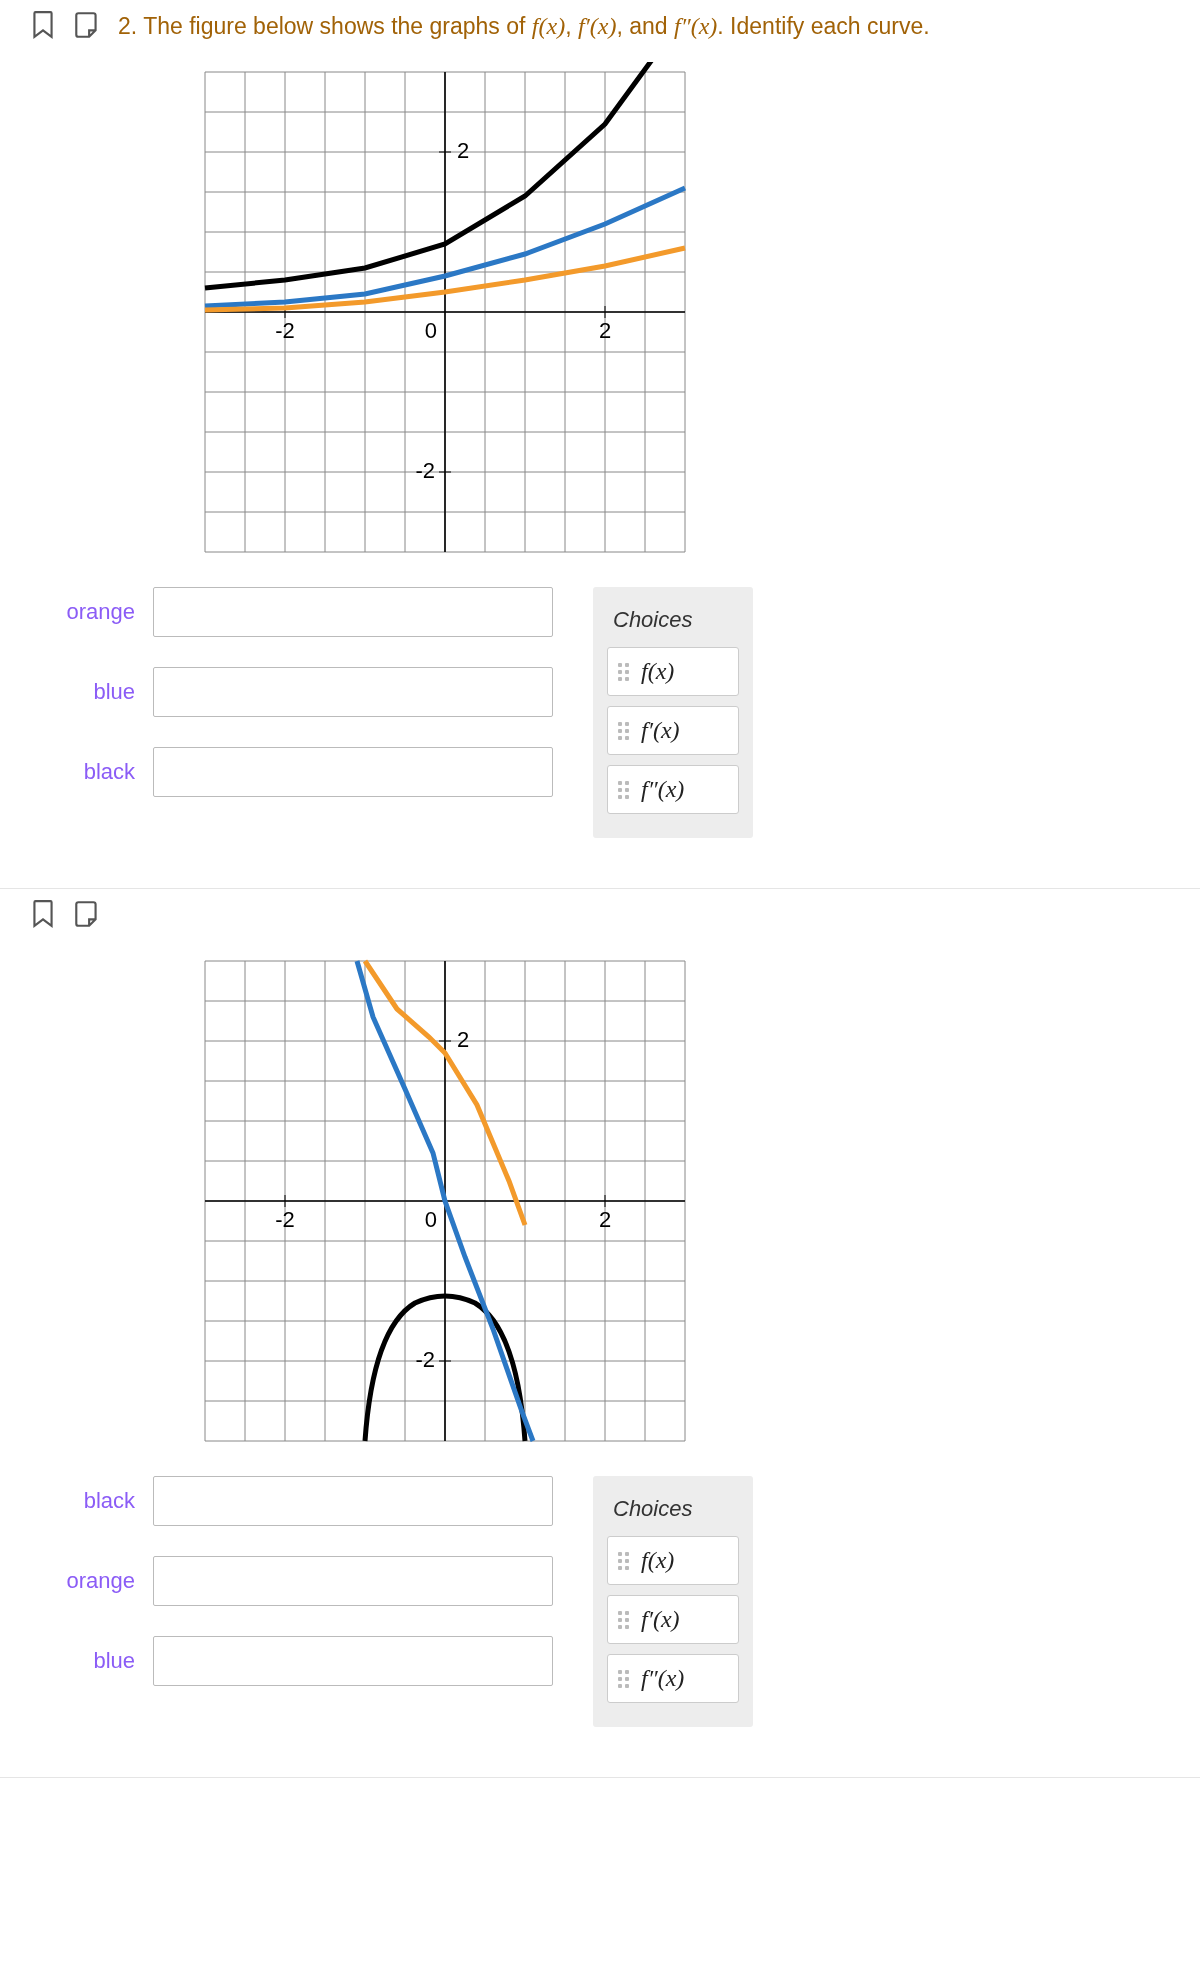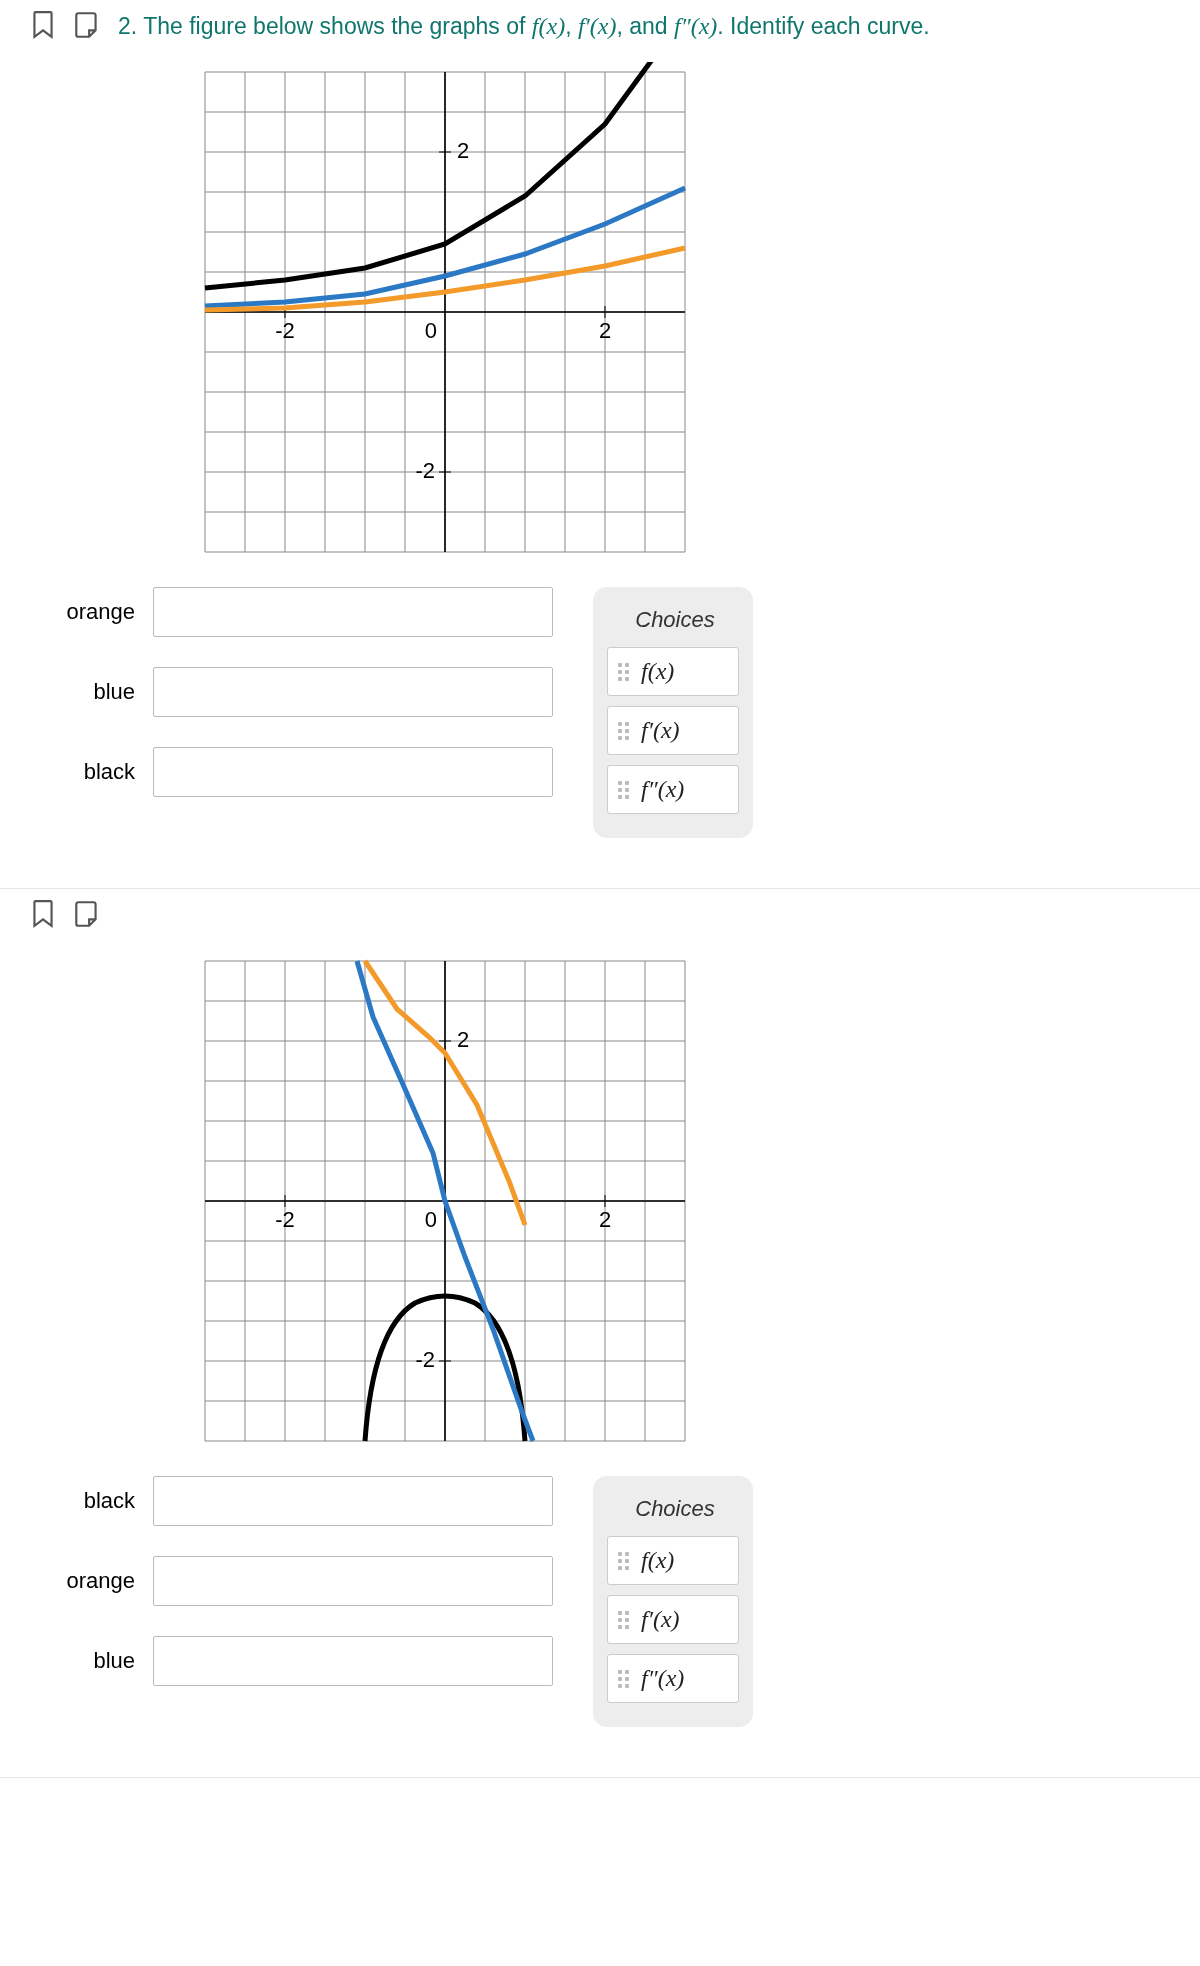--- a/index.html
+++ b/index.html
@@ -21,21 +21,21 @@
     gap: 18px;
     margin-bottom: 18px;
   }
   .icon-btn {
     flex: 0 0 auto;
     cursor: pointer;
   }
   .qtext {
     font-size: 23px;
     line-height: 1.4;
-    color: #0f766e;
+    color: #a16207;
   }
   .graph-wrap {
     margin-left: 135px;
     margin-bottom: 25px;
   }
   .match-area {
     display: flex;
     gap: 40px;
     align-items: flex-start;
     margin-left: 20px;
@@ -46,36 +46,35 @@
     gap: 30px;
   }
   .match-row {
     display: flex;
     align-items: center;
     gap: 18px;
   }
   .color-label {
     width: 85px;
     font-size: 22px;
-    color: #000000;
+    color: #8b5cf6;
     text-align: right;
   }
   .drop-target {
     width: 400px;
     height: 50px;
     border: 1.5px solid #bbb;
     border-radius: 2px;
     background: #fff;
   }
   .choices-panel {
     background: #ededed;
-    border-radius: 14px;
+    border-radius: 3px;
     padding: 14px 14px;
     min-width: 160px;
-    text-align: center;
   }
   .choices-title {
     font-style: italic;
     font-size: 22px;
     color: #333;
     margin: 6px 2px 14px 6px;
   }
   .choice-chip {
     background: #fff;
     border: 1.5px solid #ccc;

